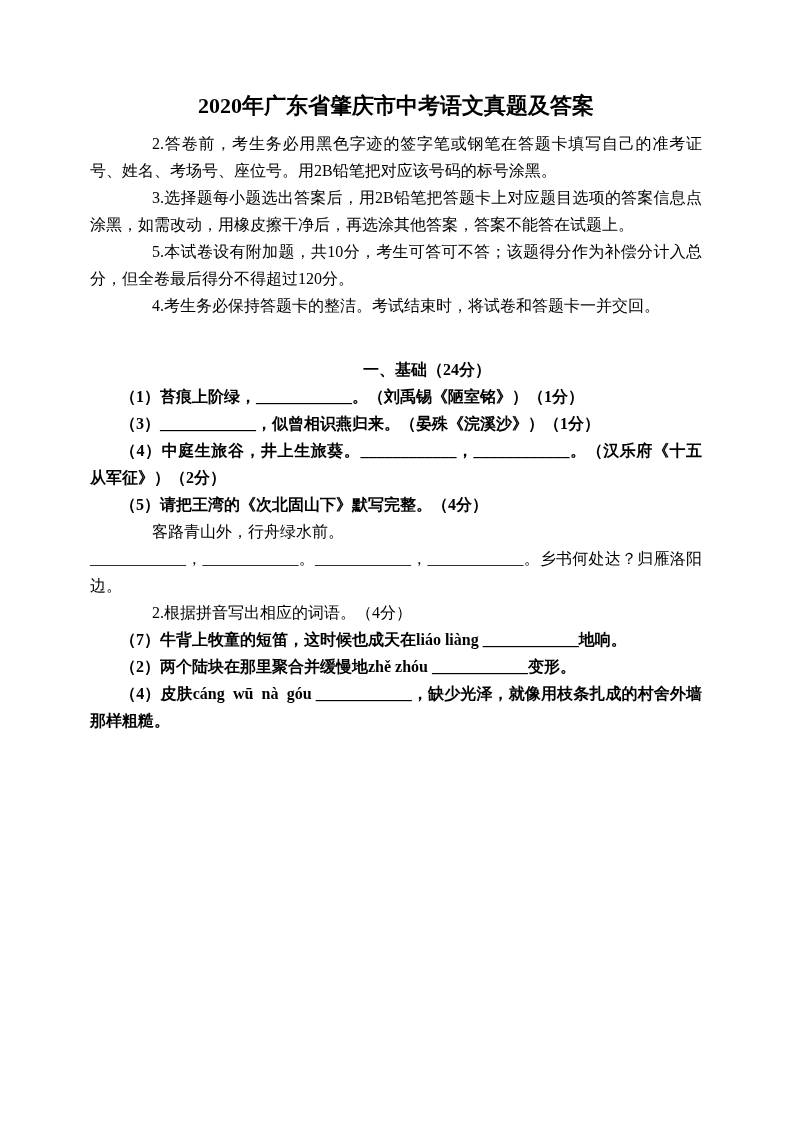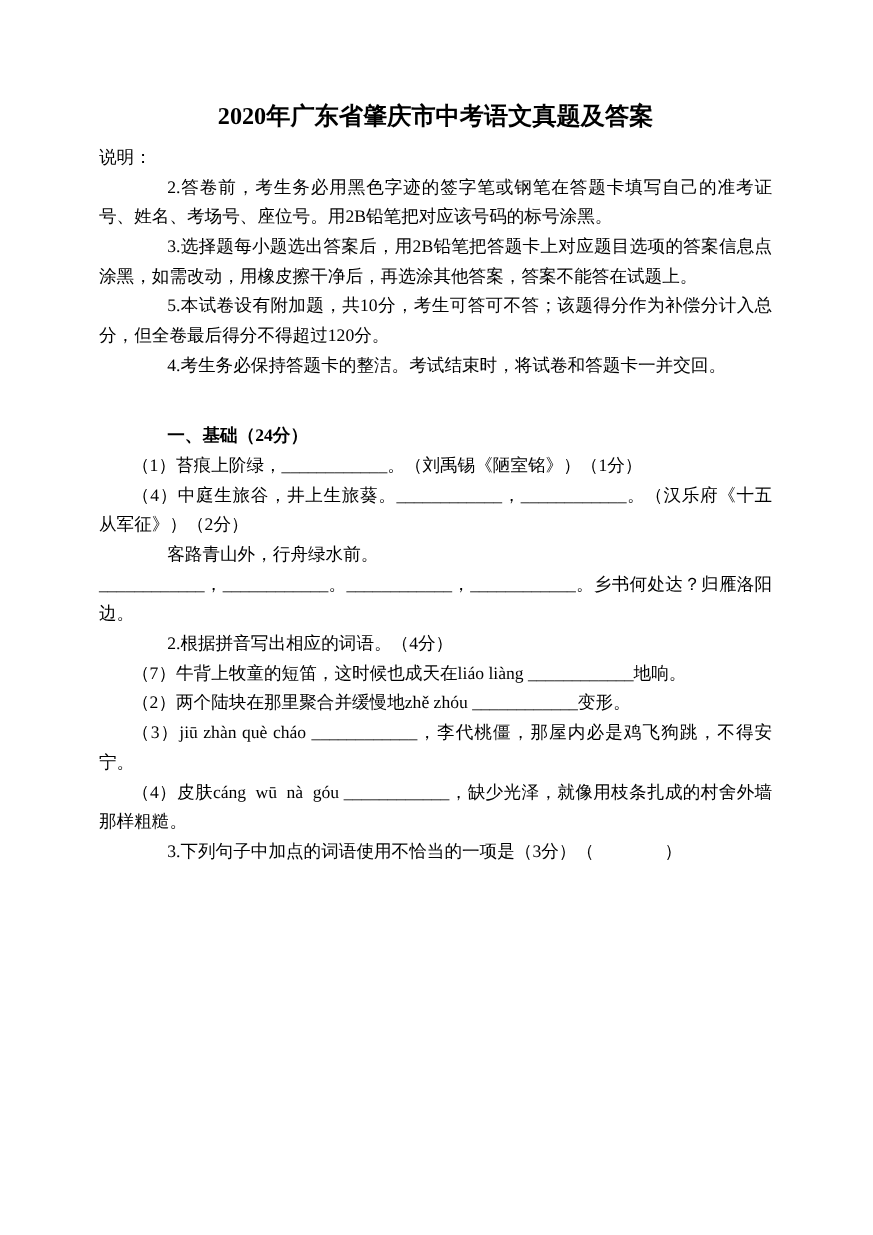--- a/index.html
+++ b/index.html
@@ -28,55 +28,55 @@
     line-height: 31px;
   }
   p {
     margin: 0;
     text-align: justify;
     word-break: break-all;
     white-space: pre-wrap;
   }
   .flush   { text-indent: 0; }
   .indent-lg { text-indent: 62px; }
-  .indent-sm { text-indent: 30px; }
+  .indent-sm { text-indent: 30px; font-weight: bold; }
   .heading {
     font-weight: bold;
     font-size: 16px;
     margin: 0;
     text-indent: 62px;
     line-height: 27px;
+    text-align: center;
   }
   .spacer-line { height: 27px; }
   .half-spacer { height: 10px; }
 </style>
 </head>
 <body>
 
 <div class="page">
 
   <h1 class="title">2020年广东省肇庆市中考语文真题及答案</h1>
 
-  <p class="flush">说明：</p>
   <p class="indent-lg">2.答卷前，考生务必用黑色字迹的签字笔或钢笔在答题卡填写自己的准考证号、姓名、考场号、座位号。用2B铅笔把对应该号码的标号涂黑。</p>
   <p class="indent-lg">3.选择题每小题选出答案后，用2B铅笔把答题卡上对应题目选项的答案信息点涂黑，如需改动，用橡皮擦干净后，再选涂其他答案，答案不能答在试题上。</p>
   <p class="indent-lg">5.本试卷设有附加题，共10分，考生可答可不答；该题得分作为补偿分计入总分，但全卷最后得分不得超过120分。</p>
   <p class="indent-lg">4.考生务必保持答题卡的整洁。考试结束时，将试卷和答题卡一并交回。</p>
 
   <div class="spacer-line"></div>
   <div class="half-spacer"></div>
 
   <h2 class="heading">一、基础（24分）</h2>
 
   <p class="indent-sm">（1）苔痕上阶绿，____________。（刘禹锡《陋室铭》）（1分）</p>
+  <p class="indent-sm">（3）____________，似曾相识燕归来。（晏殊《浣溪沙》）（1分）</p>
   <p class="indent-sm">（4）中庭生旅谷，井上生旅葵。____________，____________。（汉乐府《十五从军征》）（2分）</p>
+  <p class="indent-sm">（5）请把王湾的《次北固山下》默写完整。（4分）</p>
   <p class="indent-lg">客路青山外，行舟绿水前。</p>
   <p class="flush">____________，____________。____________，____________。乡书何处达？归雁洛阳边。</p>
 
   <p class="indent-lg">2.根据拼音写出相应的词语。（4分）</p>
   <p class="indent-sm">（7）牛背上牧童的短笛，这时候也成天在liáo liàng ____________地响。</p>
   <p class="indent-sm">（2）两个陆块在那里聚合并缓慢地zhě zhóu ____________变形。</p>
-  <p class="indent-sm">（3）jiū zhàn què cháo ____________，李代桃僵，那屋内必是鸡飞狗跳，不得安宁。</p>
   <p class="indent-sm">（4）皮肤cáng  wū  nà  góu ____________，缺少光泽，就像用枝条扎成的村舍外墙那样粗糙。</p>
 
-  <p class="indent-lg">3.下列句子中加点的词语使用不恰当的一项是（3分）（　　　　）</p>
 
 </div>
 
 </body></html>

